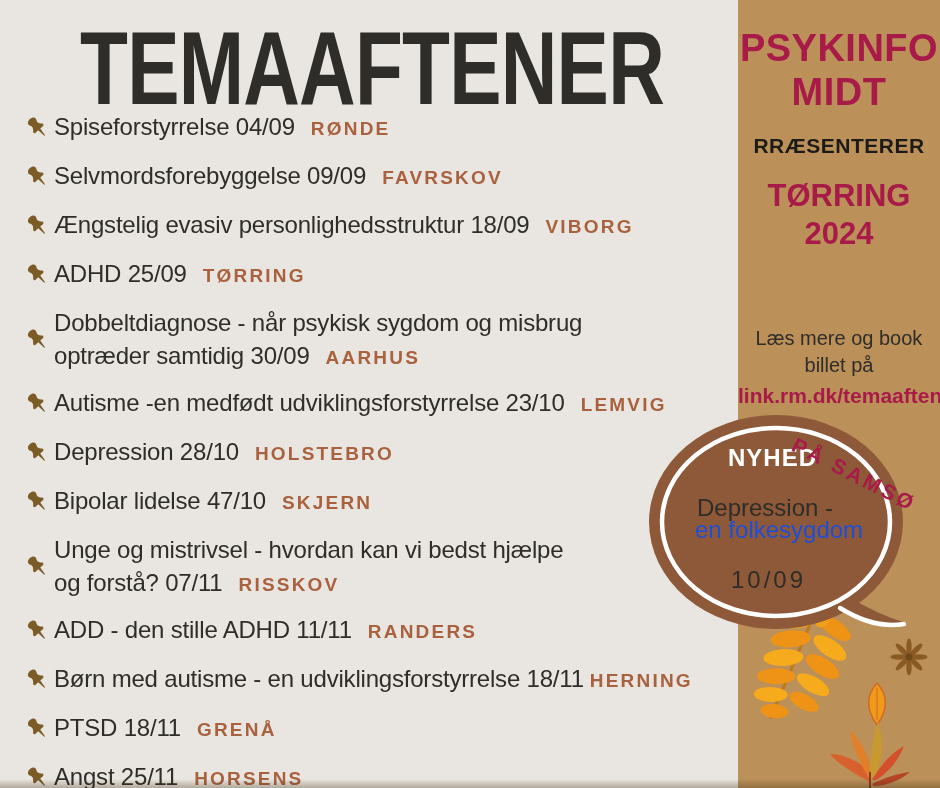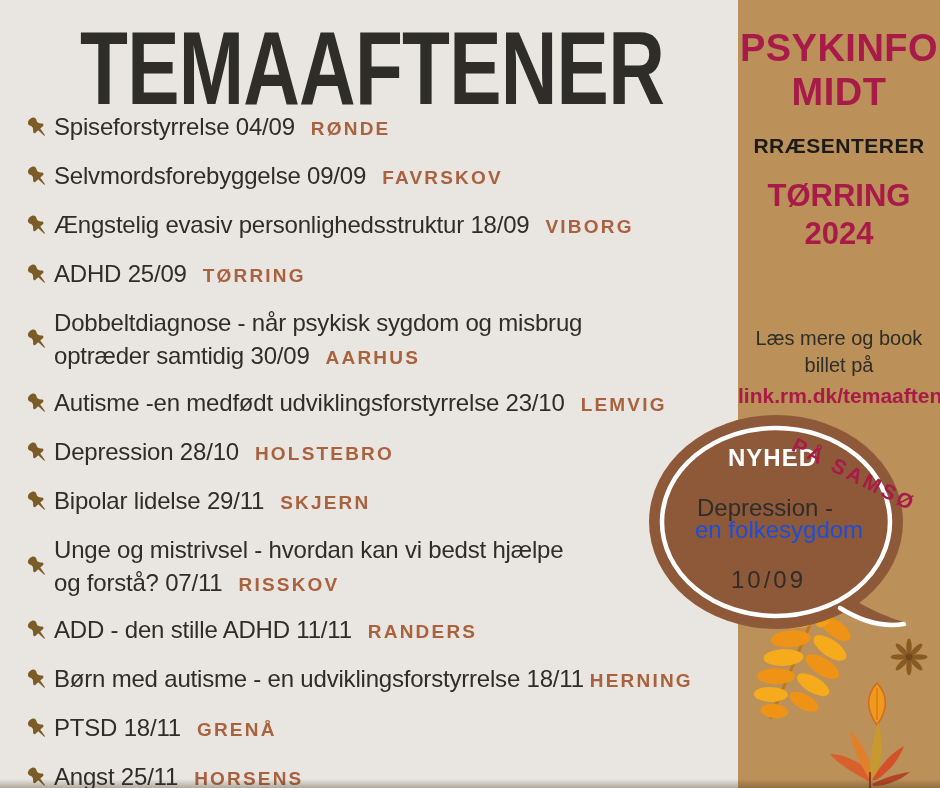--- a/index.html
+++ b/index.html
@@ -143,21 +143,21 @@
         <div class="ebody">
             <div class="line"><span>Depression 28/10</span><span class="loc">HOLSTEBRO</span></div>
           </div>
       </li>
 
       <li class="event">
         <span class="pin"><svg viewBox="0 0 24 24">
               <path d="M12 1.8c-2.3 0-4.2 1.2-4.2 3.1 0 1.4 1.1 2.3 1.1 3.6 0 1.2-1.2 2.6-2.3 3.7-.7.7-.3 2.1.7 2.1h3.5l.7 6.5.5 1.4.5-1.4.7-6.5h3.5c1 0 1.4-1.4.7-2.1-1.1-1.1-2.3-2.5-2.3-3.7 0-1.3 1.1-2.2 1.1-3.6 0-1.9-1.9-3.1-4.2-3.1z"></path>
             </svg></span>
         <div class="ebody">
-            <div class="line"><span>Bipolar lidelse 29/11</span><span class="loc">SKJERN</span></div>
+            <div class="line"><span>Bipolar lidelse 47/10</span><span class="loc">SKJERN</span></div>
           </div>
       </li>
 
       <li class="event double">
         <span class="pin"><svg viewBox="0 0 24 24">
               <path d="M12 1.8c-2.3 0-4.2 1.2-4.2 3.1 0 1.4 1.1 2.3 1.1 3.6 0 1.2-1.2 2.6-2.3 3.7-.7.7-.3 2.1.7 2.1h3.5l.7 6.5.5 1.4.5-1.4.7-6.5h3.5c1 0 1.4-1.4.7-2.1-1.1-1.1-2.3-2.5-2.3-3.7 0-1.3 1.1-2.2 1.1-3.6 0-1.9-1.9-3.1-4.2-3.1z"></path>
             </svg></span>
         <div class="ebody">
           <div class="line"><span>Unge og mistrivsel - hvordan kan vi bedst hjælpe</span></div>
           <div class="line"><span>og forstå? 07/11</span><span class="loc">RISSKOV</span></div>

